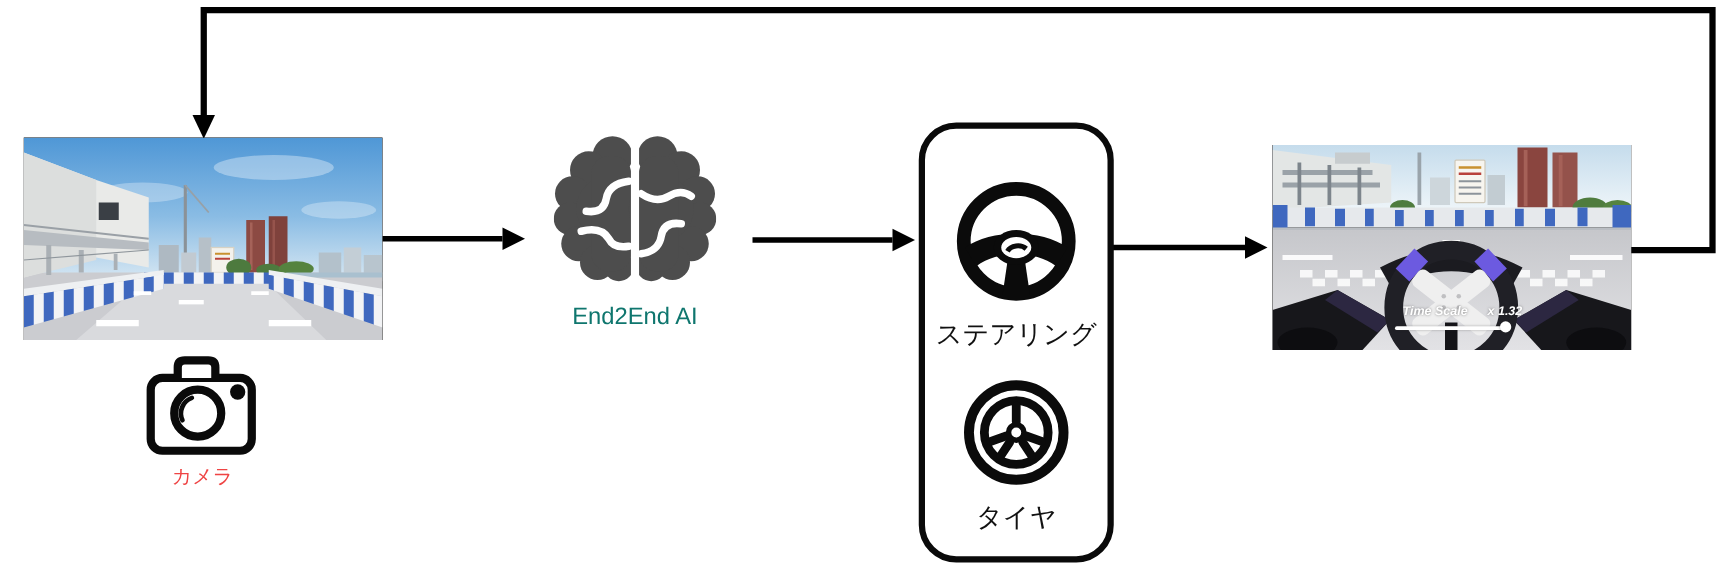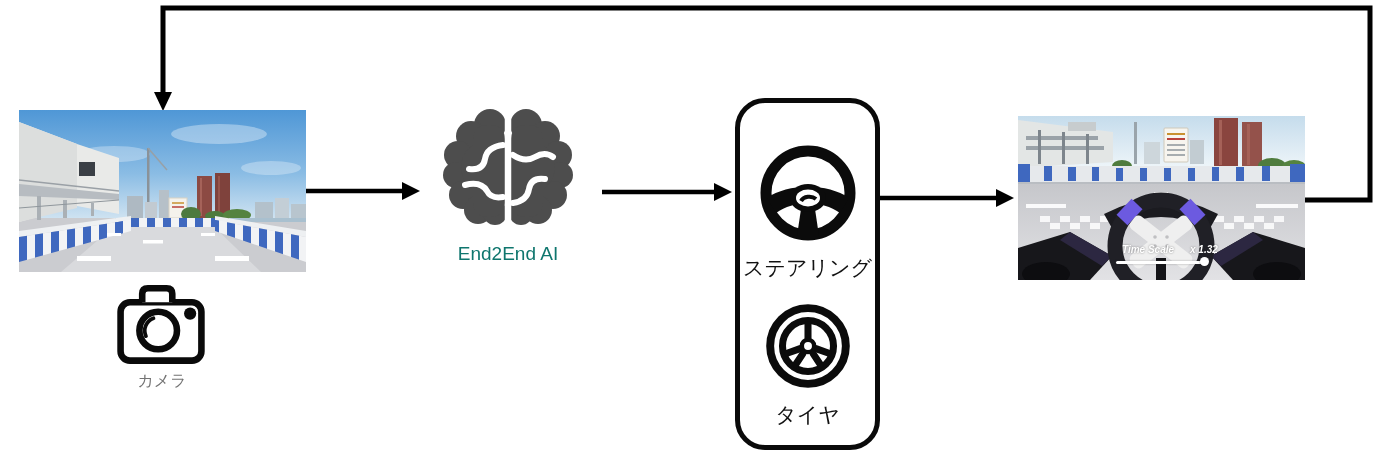--- a/index.html
+++ b/index.html
@@ -4,25 +4,25 @@
 <style>
   html,body{margin:0;padding:0;background:#ffffff;}
   .canvas{
     position:relative;width:1383px;height:458px;background:#ffffff;
     font-family:"Liberation Sans","DejaVu Sans",sans-serif;overflow:hidden;
   }
   .abs{position:absolute;}
   .photo{position:absolute;overflow:hidden;background:#000000;}
   .photo svg{display:block;}
   .label{
-    position:absolute;color:#737373;text-align:center;white-space:nowrap;
+    position:absolute;color:#ef4444;text-align:center;white-space:nowrap;
     transform:translateX(-50%);
   }
   .ctrl-box{
-    position:absolute;left:735px;top:98px;width:145px;height:352px;
+    position:absolute;left:735px;top:98px;width:156px;height:352px;
     border:5px solid #0a0a0a;border-radius:30px;box-sizing:border-box;
     display:flex;flex-direction:column;align-items:center;background:#ffffff;
   }
   .ctrl-box .icon-wrap{display:flex;justify-content:center;}
   .ctrl-label{color:#111;font-size:21px;line-height:1;}
   .overlay-text{
     position:absolute;color:#ffffff;font-style:italic;font-weight:bold;
     text-shadow:0 0 2px rgba(40,40,40,.55);white-space:nowrap;
   }
   .slider-line{position:absolute;background:#ffffff;border-radius:2px;box-shadow:0 0 2px rgba(40,40,40,.4);}

